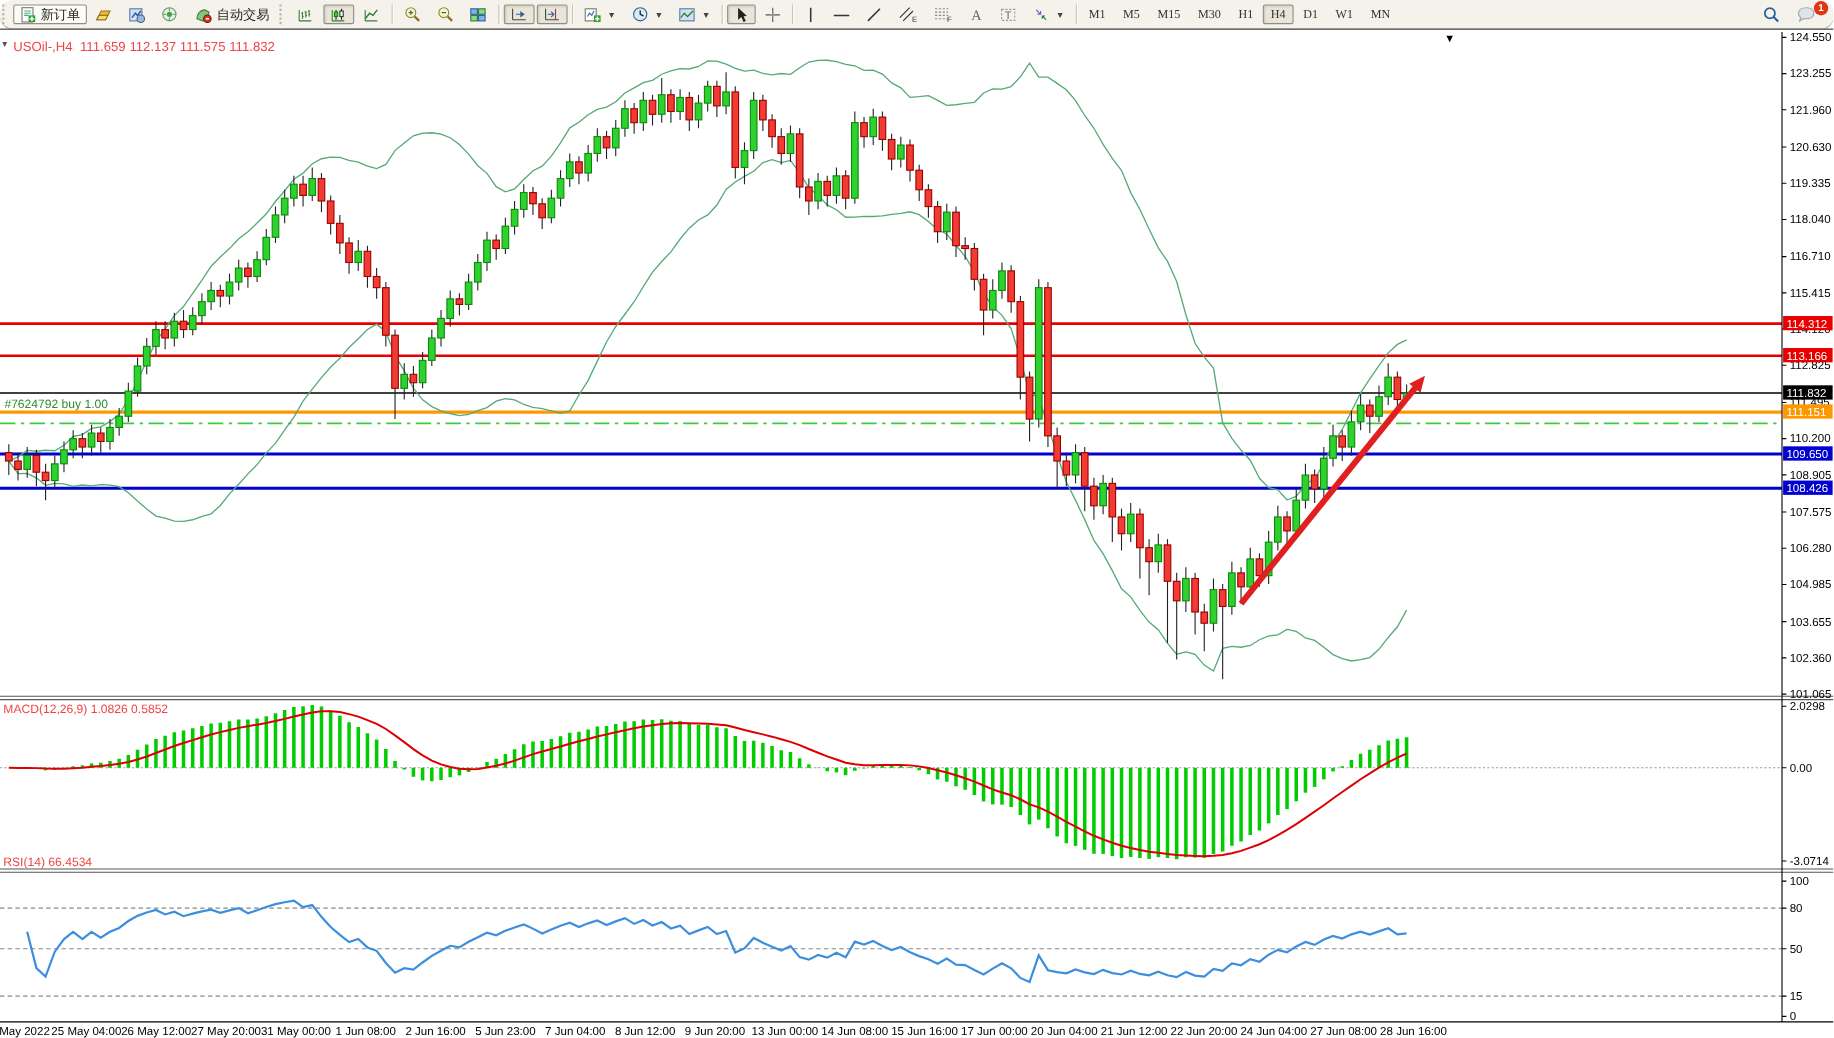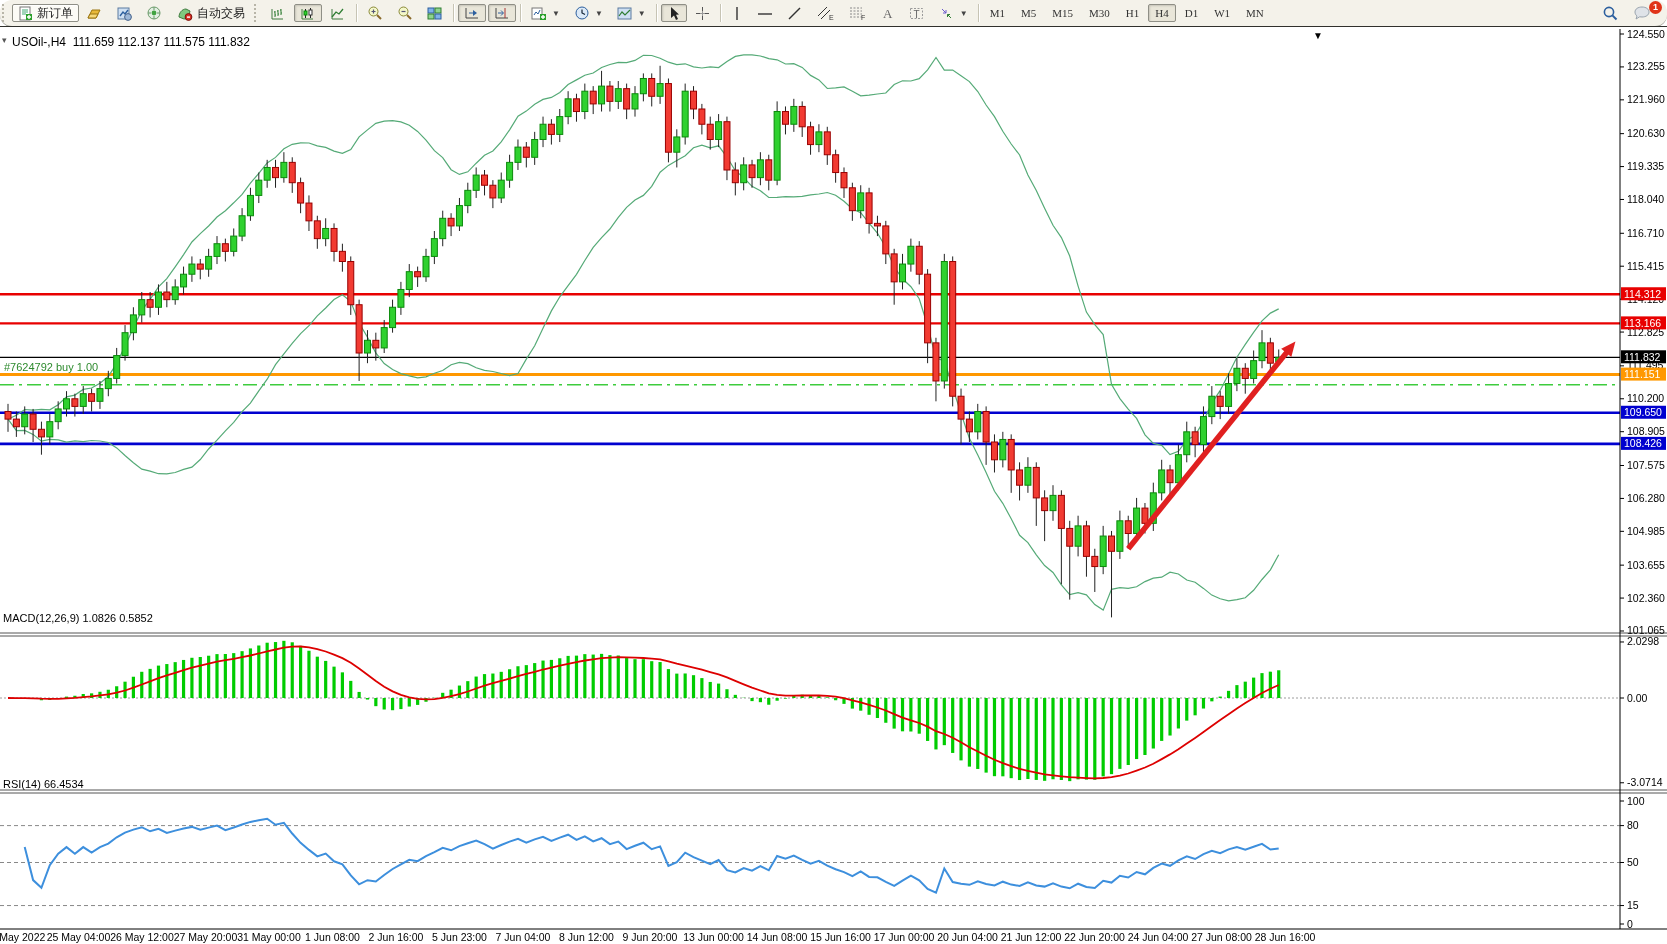--- a/index.html
+++ b/index.html
@@ -16,26 +16,26 @@
   .tbtn svg{display:block;}
   .caret{font-size:8px;color:#444;margin-left:1px;}
   .tf{padding:2px 6px;font-size:11px;color:#333;font-family:Liberation Serif, serif;}
   #toolbar .spacer{flex:1;}
   #notif{position:relative;margin-right:10px;}
   #notif .badge{position:absolute;right:-6px;top:-4px;background:#e03419;color:#fff;border-radius:50%;
                 width:13px;height:13px;font-size:9px;line-height:13px;text-align:center;font-weight:bold;}
   
   #chartwrap{position:absolute;left:0;top:26px;width:1667px;height:918px;background:#fff;border-top:1px solid #30302c;}
   #chartsvg{position:absolute;left:0;top:0;}
-  .overlay{position:absolute;color:#000000;font-size:12px;}
+  .overlay{position:absolute;color:#ef4444;font-size:12px;}
   #symtitle{left:12px;top:8px;}
   #symtitle b{font-weight:normal;}
   #collapse-arrow{left:2px;top:8px;color:#555;font-size:9px;}
   #navdown{left:1313px;top:3px;font-size:10px;color:#000;}
-  #macdlabel{left:3px;top:585px;font-size:11px;text-align:center;}
+  #macdlabel{left:3px;top:612px;font-size:11px;text-align:center;}
   #rsilabel{left:3px;top:751px;font-size:11px;}
 </style>
 </head>
 <body>
 
 <div id="app">
 
   <div id="toolbar">
     <div class="grip"></div>
 

